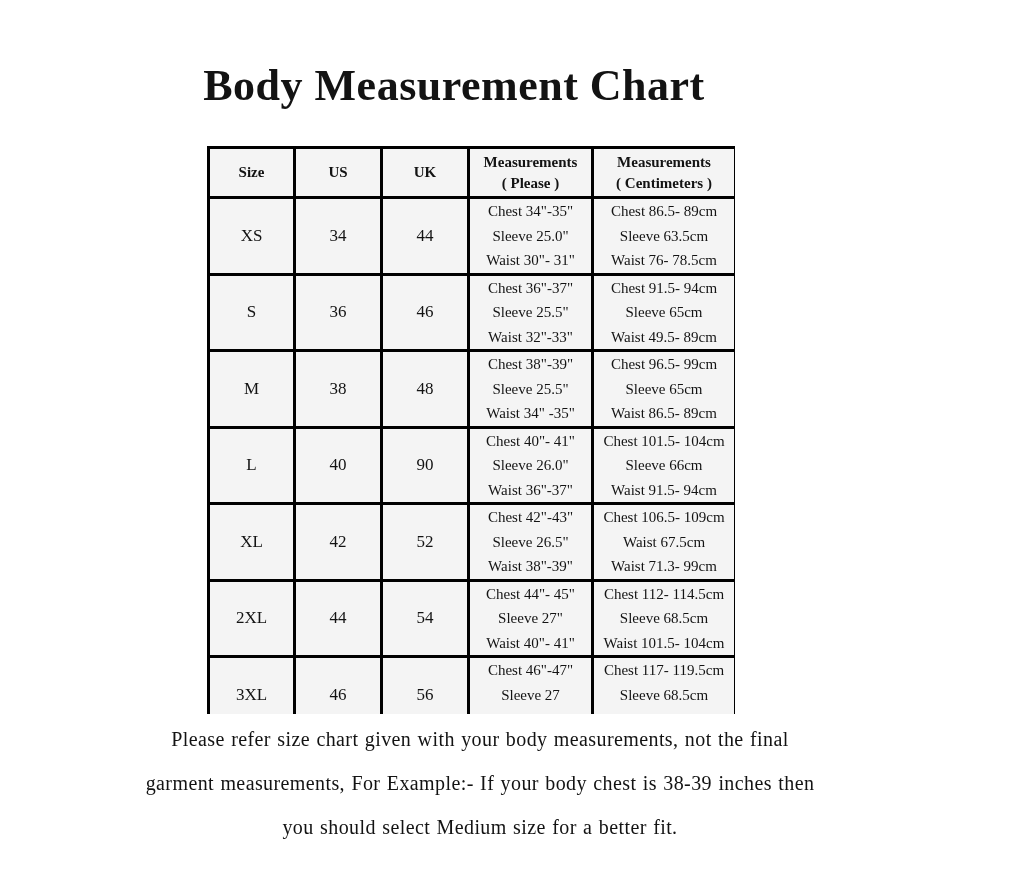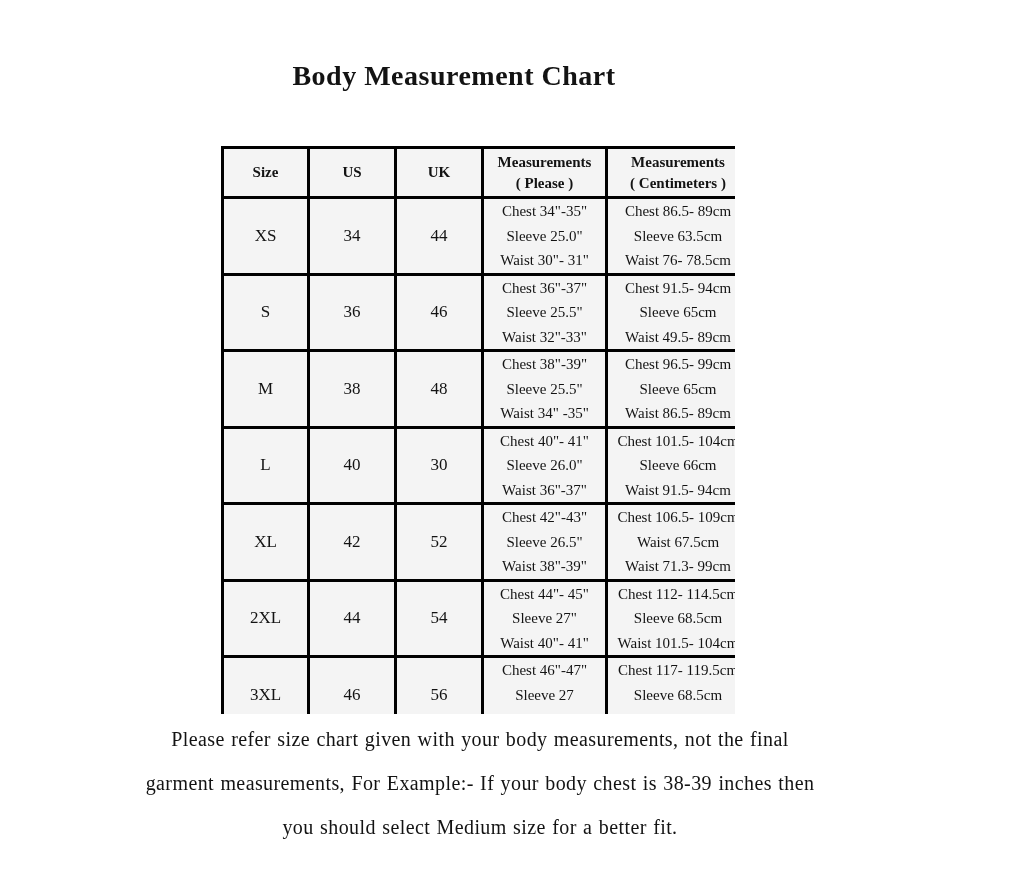--- a/index.html
+++ b/index.html
@@ -9,38 +9,37 @@
     font-family: "Liberation Serif", serif;
     color: #131313;
     position: relative;
     overflow: hidden;
   }
   .page-title {
     position: absolute;
     top: 60px;
     left: 454px;
     transform: translateX(-50%);
-    font-size: 28px;
+    font-size: 44px;
     font-weight: bold;
     white-space: nowrap;
     letter-spacing: 0.5px;
   }
   .table-clip {
     position: absolute;
     left: 207px;
     top: 146px;
     width: 528px;
     height: 568px;
     overflow: hidden;
   }
   table.size-chart {
     border-collapse: collapse;
     table-layout: fixed;
     width: 527px;
-    margin-left: 14px;
   }
   .size-chart th, .size-chart td {
     border: 3px solid #000000;
     background: #f4f4f4;
     text-align: center;
     vertical-align: middle;
     padding: 0;
   }
   .size-chart thead tr { height: 50px; }
   .size-chart tbody tr { height: 74px; }
@@ -142,21 +141,21 @@
         </td>
         <td class="meas-cell">
           <div>Chest 96.5- 99cm</div>
           <div>Sleeve 65cm</div>
           <div>Waist 86.5- 89cm</div>
         </td>
       </tr>
       <tr>
         <td class="plain-cell">L</td>
         <td class="plain-cell">40</td>
-        <td class="plain-cell">30</td>
+        <td class="plain-cell">90</td>
         <td class="meas-cell">
           <div>Chest 40"- 41"</div>
           <div>Sleeve 26.0"</div>
           <div>Waist 36"-37"</div>
         </td>
         <td class="meas-cell">
           <div>Chest 101.5- 104cm</div>
           <div>Sleeve 66cm</div>
           <div>Waist 91.5- 94cm</div>
         </td>

